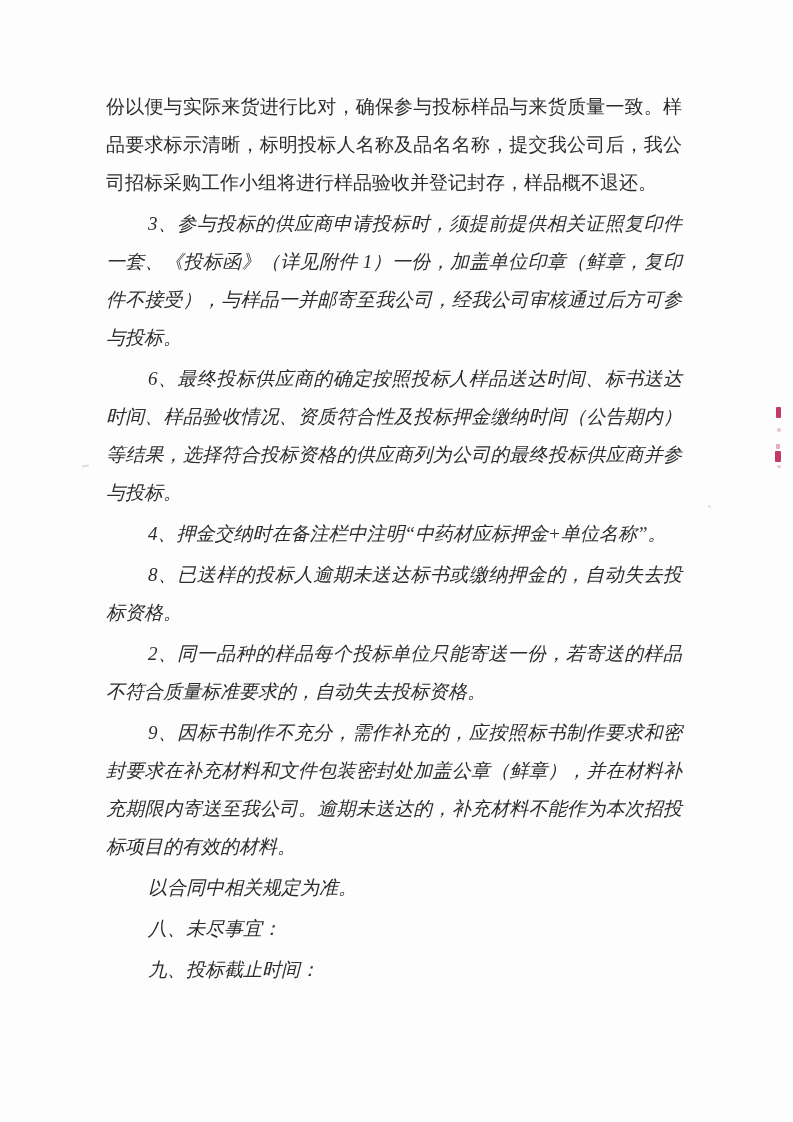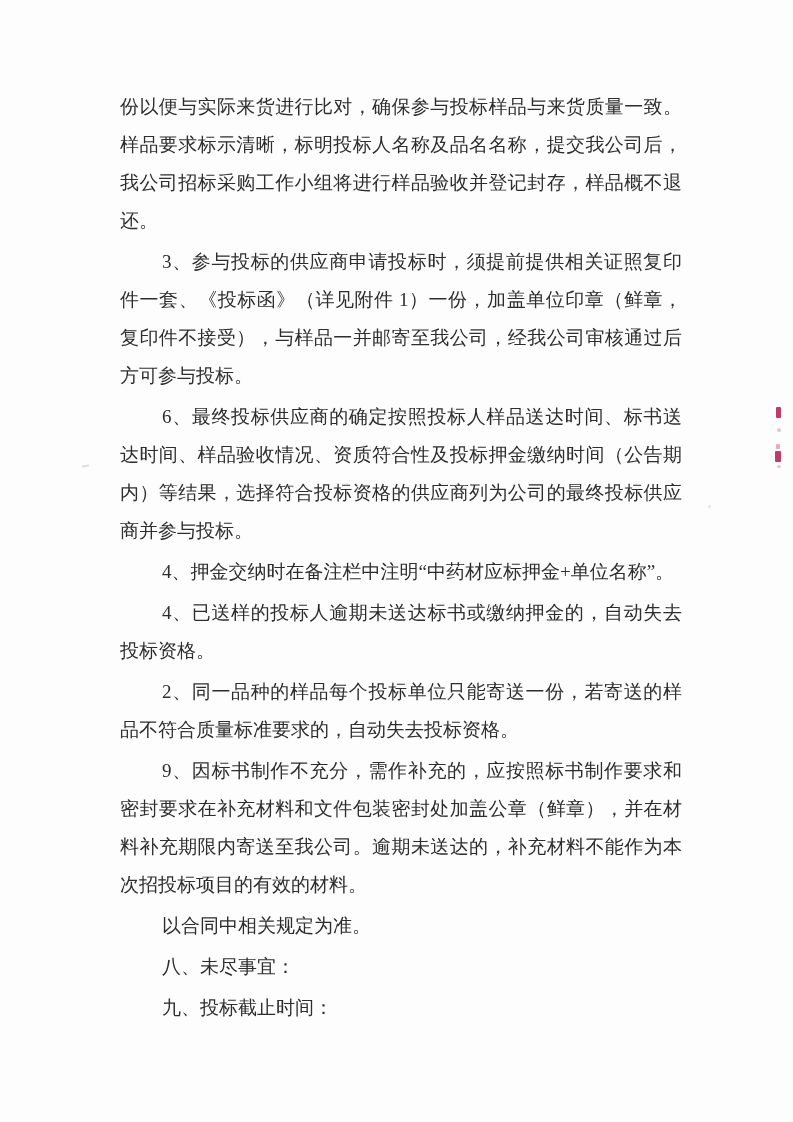--- a/index.html
+++ b/index.html
@@ -24,25 +24,26 @@
     left: 106px;
     top: 88px;
     width: 576px;
     font-size: 19px;
     line-height: 38px;
     color: #2d2d2d;
     text-align: justify;
     text-justify: inter-ideograph;
   }
   .text-block p {
-    margin: 0 0 3px 14px;
+    margin: 0 0 3px 0;
     padding: 0;
   }
   .text-block p.indent {
     text-indent: 42px;
+    font-style: italic;
   }
   
   .seal-frag {
     position: absolute;
     display: block;
   }
   .seal-frag.f1 { left: 776px; top: 407px; width: 5px; height: 11px; border-radius: 1px; }
   .seal-frag.d1 { left: 777px; top: 428px; width: 4px; height: 4px; border-radius: 50%; opacity: .55; }
   .seal-frag.d2 { left: 776px; top: 444px; width: 4px; height: 5px; border-radius: 1px; opacity: .75; }
   .seal-frag.f2 { left: 775px; top: 451px; width: 6px; height: 11px; border-radius: 1px; }
@@ -59,21 +60,21 @@
 </head>
 <body>
 
 <div class="page">
 
   <div class="text-block">
     <p>份以便与实际来货进行比对，确保参与投标样品与来货质量一致。样品要求标示清晰，标明投标人名称及品名名称，提交我公司后，我公司招标采购工作小组将进行样品验收并登记封存，样品概不退还。</p>
     <p class="indent">3、参与投标的供应商申请投标时，须提前提供相关证照复印件一套、《投标函》（详见附件 1）一份，加盖单位印章（鲜章，复印件不接受），与样品一并邮寄至我公司，经我公司审核通过后方可参与投标。</p>
     <p class="indent">6、最终投标供应商的确定按照投标人样品送达时间、标书送达时间、样品验收情况、资质符合性及投标押金缴纳时间（公告期内）等结果，选择符合投标资格的供应商列为公司的最终投标供应商并参与投标。</p>
     <p class="indent">4、押金交纳时在备注栏中注明“中药材应标押金+单位名称”。</p>
-    <p class="indent">4、已送样的投标人逾期未送达标书或缴纳押金的，自动失去投标资格。</p>
+    <p class="indent">8、已送样的投标人逾期未送达标书或缴纳押金的，自动失去投标资格。</p>
     <p class="indent">2、同一品种的样品每个投标单位只能寄送一份，若寄送的样品不符合质量标准要求的，自动失去投标资格。</p>
     <p class="indent">9、因标书制作不充分，需作补充的，应按照标书制作要求和密封要求在补充材料和文件包装密封处加盖公章（鲜章），并在材料补充期限内寄送至我公司。逾期未送达的，补充材料不能作为本次招投标项目的有效的材料。</p>
     <p class="indent">以合同中相关规定为准。</p>
     <p class="indent">八、未尽事宜：</p>
     <p class="indent">九、投标截止时间：</p>
   </div>
 
   <span class="seal-frag f1" style="background: rgb(194, 58, 102);"></span>
   <span class="seal-frag d1" style="background: rgb(221, 143, 169);"></span>
   <span class="seal-frag d2" style="background: rgb(221, 143, 169);"></span>

